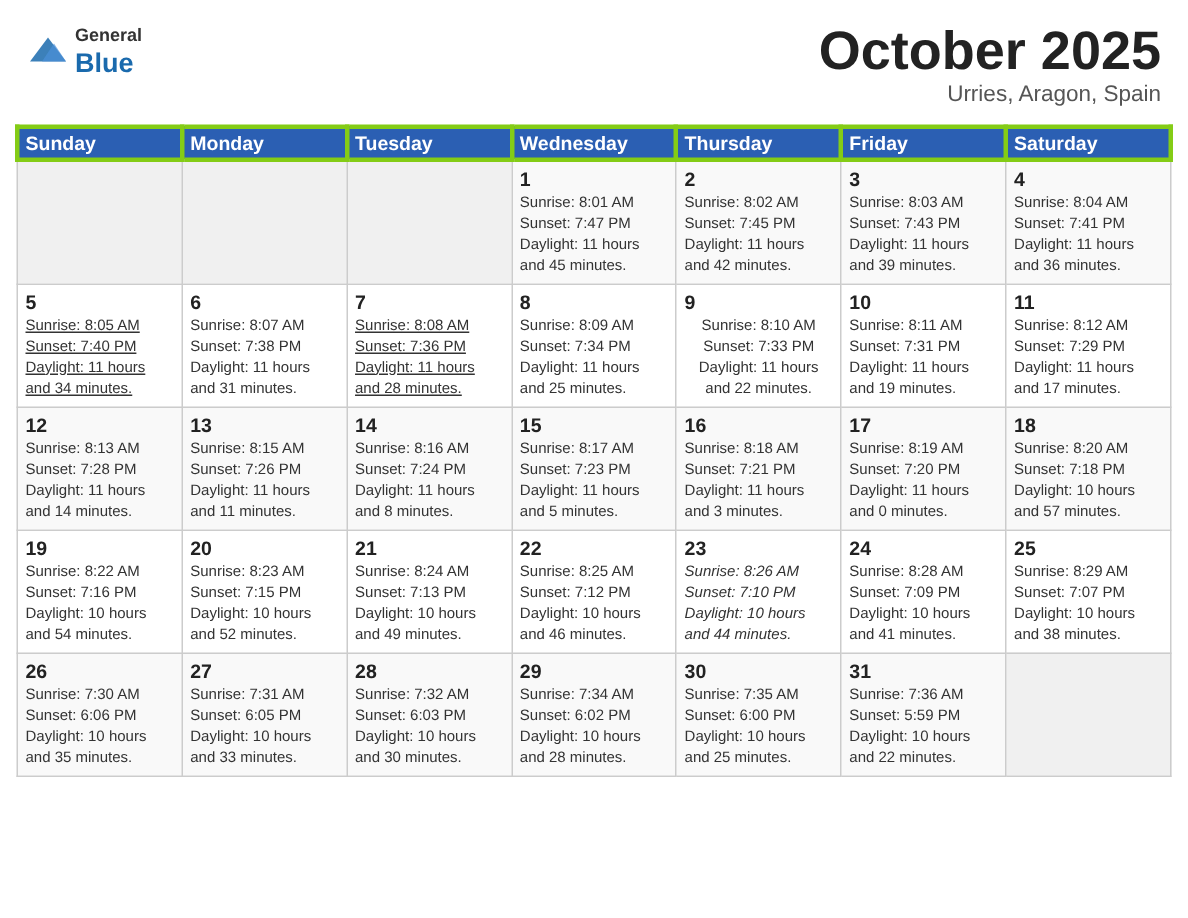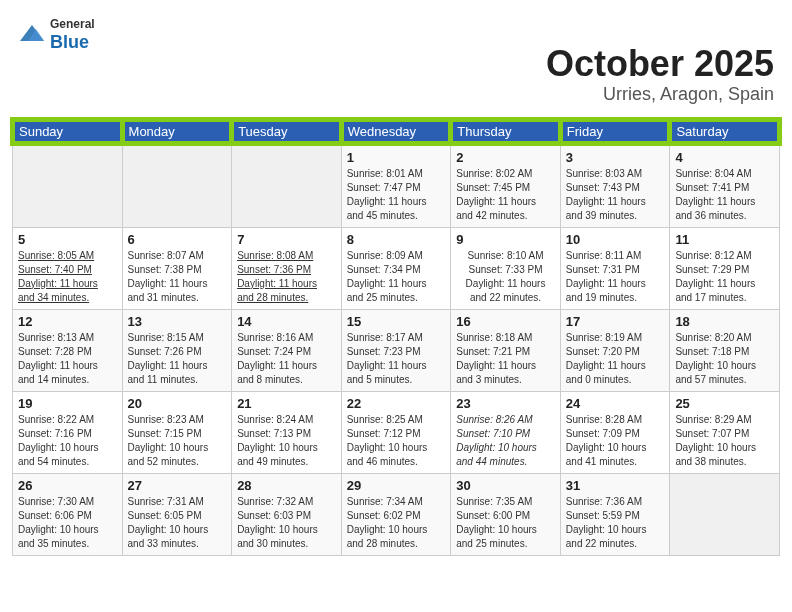--- a/index.html
+++ b/index.html
@@ -31,45 +31,44 @@
       font-size: 18px;
       font-weight: bold;
       color: #1a6aad;
     }
     .logo-icon {
       width: 28px;
       height: 22px;
     }
     .title-block {
       text-align: right;
-      margin-top: 30px;
     }
     .month-title {
       font-size: 36px;
       font-weight: bold;
       color: #222;
       line-height: 1.1;
     }
     .location-subtitle {
-      font-size: 18px;
+      font-size: 15px;
       color: #555;
     }
     table {
       width: 100%;
       border-collapse: collapse;
       table-layout: fixed;
     }
     thead tr th {
       background-color: #2b5fb3;
       color: #fff;
       font-size: 13px;
-      font-weight: normal;
+      font-weight: bold;
       padding: 2px 4px;
       text-align: left;
-      border: 5px solid #84cc16;
+      border: 3px solid #84cc16;
     }
     tbody tr td {
       border: 1px solid #ccc;
       vertical-align: top;
       padding: 4px 5px;
       font-size: 10px;
       color: #333;
       min-height: 80px;
       background: #fff;
     }

